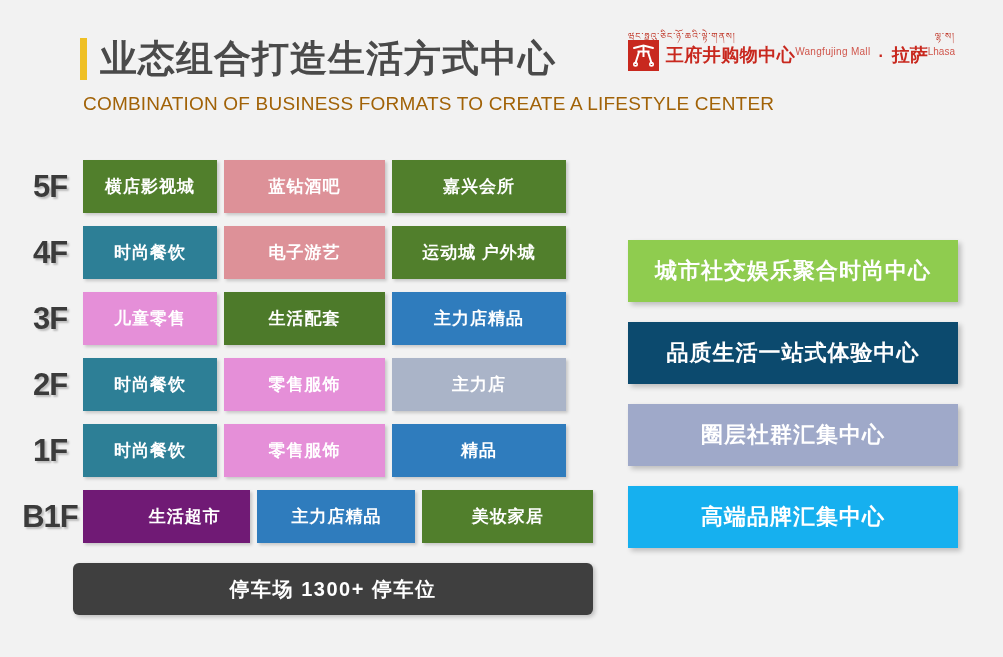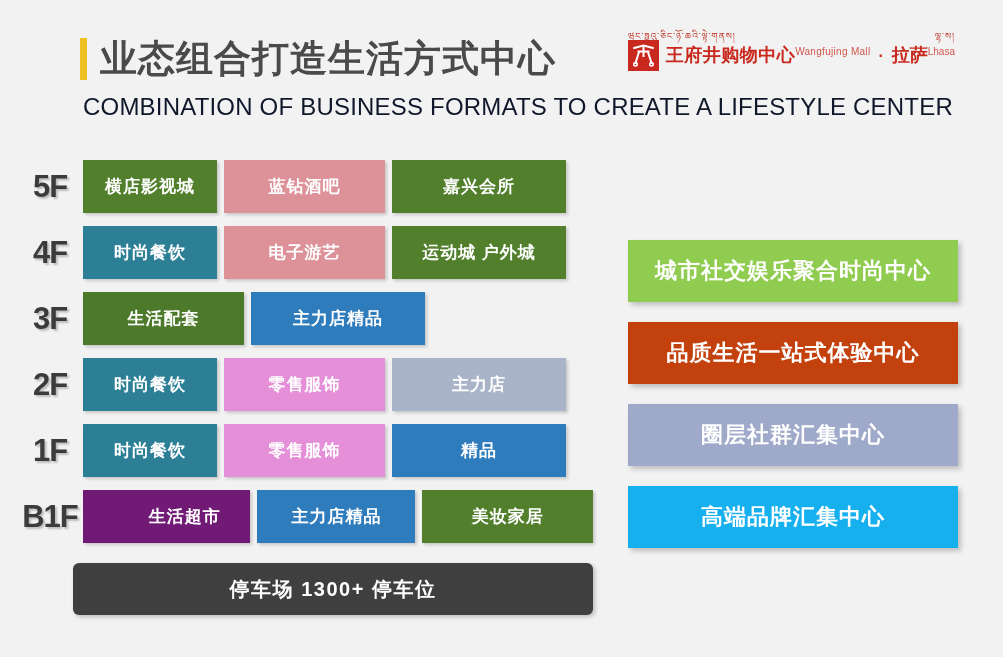--- a/index.html
+++ b/index.html
@@ -42,22 +42,22 @@
     font-weight: bold;
     color: #4a4a4a;
     letter-spacing: 1px;
     line-height: 42px;
     white-space: nowrap;
     text-align: center;
   }
   #title-en {
     margin-top: 13px;
     margin-left: 3px;
-    font-size: 24px;
-    color: #0f172a;
+    font-size: 19px;
+    color: #a16207;
     letter-spacing: 0.2px;
     white-space: nowrap;
   }
 
   
   #logo {
     position: absolute;
     right: 48px;
     top: 26px;
     display: flex;
@@ -283,20 +283,21 @@
       <div class="floor-label">4F</div>
       <div class="blocks">
         <div class="block b-col0" style="background: rgb(45, 127, 150);">时尚餐饮</div>
         <div class="block b-col1" style="background: rgb(221, 145, 152);">电子游艺</div>
         <div class="block b-col2" style="background: rgb(81, 127, 44);">运动城 户外城</div>
       </div>
     </div>
     <div class="floor-row">
       <div class="floor-label">3F</div>
       <div class="blocks">
+        <div class="block b-col0" style="background: rgb(229, 143, 216);">儿童零售</div>
         <div class="block b-col1" style="background: rgb(77, 122, 42);">生活配套</div>
         <div class="block b-col2" style="background: rgb(47, 124, 189);">主力店精品</div>
       </div>
     </div>
     <div class="floor-row">
       <div class="floor-label">2F</div>
       <div class="blocks">
         <div class="block b-col0" style="background: rgb(45, 127, 150);">时尚餐饮</div>
         <div class="block b-col1" style="background: rgb(229, 143, 216);">零售服饰</div>
         <div class="block b-col2" style="background: rgb(170, 180, 200);">主力店</div>
@@ -317,16 +318,16 @@
         <div class="block b-col1" style="background: rgb(47, 124, 189);">主力店精品</div>
         <div class="block b-col2" style="background: rgb(81, 127, 44);">美妆家居</div>
       </div>
     </div>
   </div>
 
 <div id="parking">停车场  1300+  停车位</div>
 
 <div id="cards">
     <div class="card" style="background: rgb(143, 204, 79);">城市社交娱乐聚合时尚中心</div>
-    <div class="card" style="background: #c2410c;">品质生活一站式体验中心</div>
+    <div class="card" style="background: #0c4a6e;">品质生活一站式体验中心</div>
     <div class="card" style="background: rgb(159, 169, 201);">圈层社群汇集中心</div>
     <div class="card" style="background: rgb(22, 176, 239);">高端品牌汇集中心</div>
   </div>
 
 </body></html>

